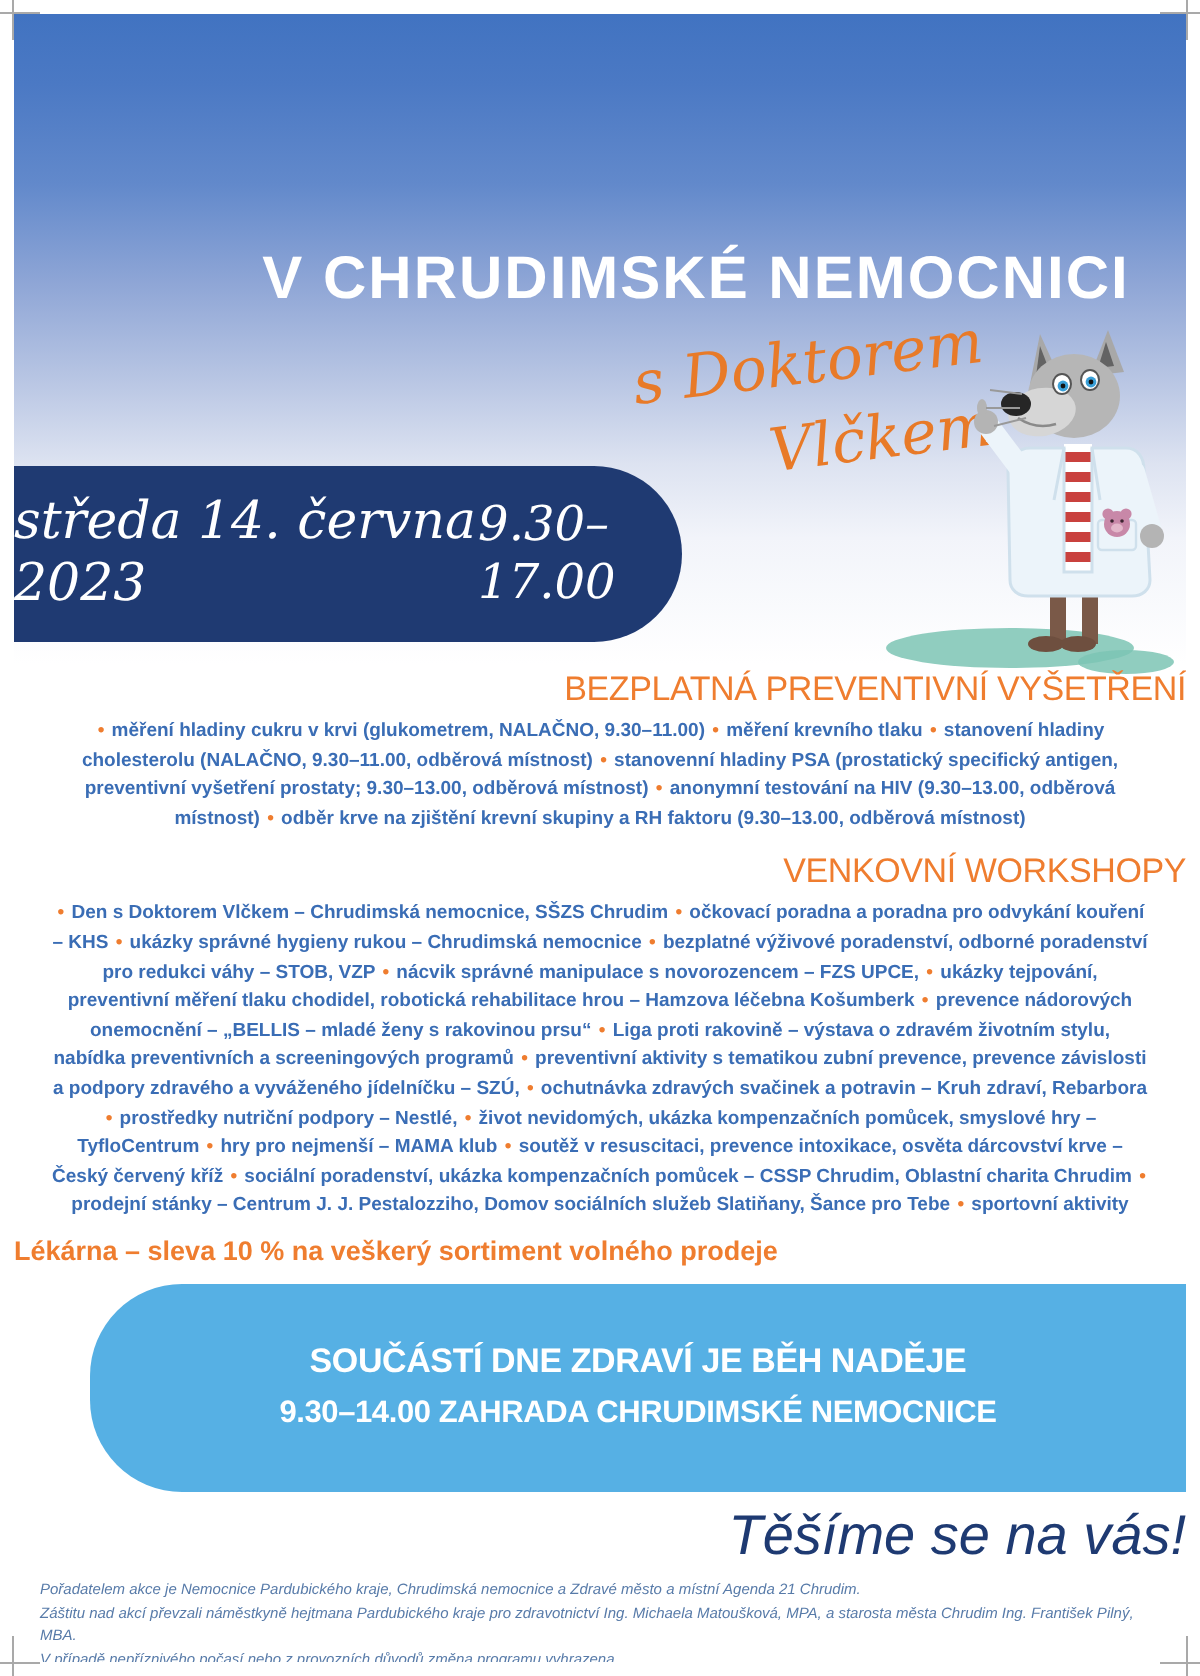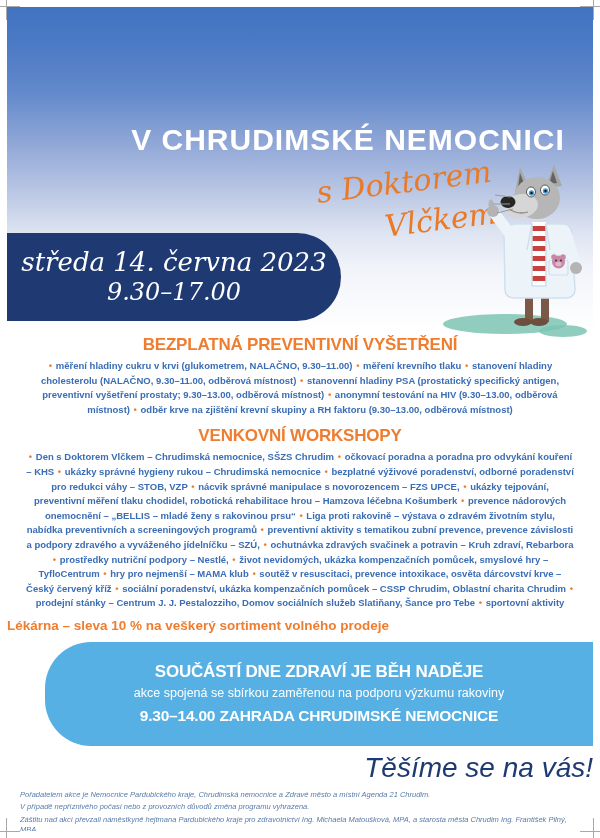--- a/index.html
+++ b/index.html
@@ -11,25 +11,25 @@
     font-size:74px;font-weight:bold;letter-spacing:2px;line-height:1;}
   .subtitle{position:absolute;left:0;top:116px;width:100%;text-align:center;color:#ffffff;
     font-size:30px;font-weight:bold;letter-spacing:1px;padding-left:48px;}
   .script{font-family:"DejaVu Serif",serif;font-style:italic;color:#e87a28;}
   .mascot-l1{position:absolute;left:300px;top:158px;width:185px;text-align:right;
     font-size:30px;transform:rotate(-7deg);}
   .mascot-l2{position:absolute;left:360px;top:196px;width:130px;text-align:right;
     font-size:30px;transform:rotate(-7deg);}
   .wolf{position:absolute;left:430px;top:157px;width:156px;height:176px;}
   .datebox{position:absolute;left:0;top:226px;width:334px;height:88px;background:#1f3a72;
-    border-radius:0 46px 46px 0;display:flex;flex-direction:column;align-items:center;justify-content:center;}
+    border-radius:0 46px 46px 0;display:flex;flex-direction:row;align-items:center;justify-content:center;}
   .datebox .d1{font-family:"DejaVu Serif",serif;font-style:italic;color:#ffffff;font-size:26px;line-height:1.2;}
   .datebox .d2{font-family:"DejaVu Serif",serif;font-style:italic;color:#ffffff;font-size:24px;line-height:1.2;}
   .content{position:absolute;left:0;top:328px;width:586px;}
-  .h-orange{text-align:center;color:#ef7d2f;font-weight:bold;font-size:17px;letter-spacing:-0.2px;margin:0;}
+  .h-orange{text-align:right;color:#ef7d2f;font-weight:normal;font-size:17px;letter-spacing:-0.2px;margin:0;}
   .body-blue{margin:4px auto 0 auto;width:548px;text-align:center;color:#3a6db5;font-weight:bold;
     font-size:9.5px;line-height:14.6px;}
   .b{color:#ef7d2f;margin:0 1px;}
   .ws-h{margin-top:9px;}
   .pharmacy{margin-top:7px;text-align:left;color:#ef7d2f;font-weight:bold;font-size:13.5px;}
   .runbox{margin-top:9px;margin-left:38px;width:548px;height:104px;background:#56b0e4;
     border-radius:46px 0 0 46px;display:flex;flex-direction:column;align-items:center;justify-content:center;color:#fff;}
   .rb-title{font-weight:bold;font-size:17px;letter-spacing:-0.2px;}
   .rb-sub{font-weight:normal;font-size:12.5px;margin-top:4px;}
   .rb-sched{font-weight:bold;font-size:15.5px;letter-spacing:-0.2px;margin-top:7px;}
@@ -114,24 +114,23 @@
     <div class="h-orange">BEZPLATNÁ PREVENTIVNÍ VYŠETŘENÍ</div>
     <p class="body-blue"><span class="b">•</span> měření hladiny cukru v krvi (glukometrem, NALAČNO, 9.30–11.00) <span class="b">•</span> měření krevního tlaku <span class="b">•</span> stanovení hladiny cholesterolu (NALAČNO, 9.30–11.00, odběrová místnost) <span class="b">•</span> stanovenní hladiny PSA (prostatický specifický antigen, preventivní vyšetření prostaty; 9.30–13.00, odběrová místnost) <span class="b">•</span> anonymní testování na HIV (9.30–13.00, odběrová místnost) <span class="b">•</span> odběr krve na zjištění krevní skupiny a RH faktoru (9.30–13.00, odběrová místnost)</p>
 
     <div class="h-orange ws-h">VENKOVNÍ WORKSHOPY</div>
     <p class="body-blue"><span class="b">•</span> Den s Doktorem Vlčkem – Chrudimská nemocnice, SŠZS Chrudim <span class="b">•</span> očkovací poradna a poradna pro odvykání kouření – KHS <span class="b">•</span> ukázky správné hygieny rukou – Chrudimská nemocnice <span class="b">•</span> bezplatné výživové poradenství, odborné poradenství pro redukci váhy – STOB, VZP <span class="b">•</span> nácvik správné manipulace s novorozencem – FZS UPCE, <span class="b">•</span> ukázky tejpování, preventivní měření tlaku chodidel, robotická rehabilitace hrou – Hamzova léčebna Košumberk <span class="b">•</span> prevence nádorových onemocnění – „BELLIS – mladé ženy s rakovinou prsu“ <span class="b">•</span> Liga proti rakovině – výstava o zdravém životním stylu, nabídka preventivních a screeningových programů <span class="b">•</span> preventivní aktivity s tematikou zubní prevence, prevence závislosti a podpory zdravého a vyváženého jídelníčku – SZÚ, <span class="b">•</span> ochutnávka zdravých svačinek a potravin – Kruh zdraví, Rebarbora <span class="b">•</span> prostředky nutriční podpory – Nestlé, <span class="b">•</span> život nevidomých, ukázka kompenzačních pomůcek, smyslové hry – TyfloCentrum <span class="b">•</span> hry pro nejmenší – MAMA klub <span class="b">•</span> soutěž v resuscitaci, prevence intoxikace, osvěta dárcovství krve – Český červený kříž <span class="b">•</span> sociální poradenství, ukázka kompenzačních pomůcek – CSSP Chrudim, Oblastní charita Chrudim <span class="b">•</span> prodejní stánky – Centrum J. J. Pestalozziho, Domov sociálních služeb Slatiňany, Šance pro Tebe <span class="b">•</span> sportovní aktivity</p>
 
     <div class="pharmacy">Lékárna – sleva 10 % na veškerý sortiment volného prodeje</div>
 
     <div class="runbox">
       <div class="rb-title">SOUČÁSTÍ DNE ZDRAVÍ JE BĚH NADĚJE</div>
-      <div class="rb-sub">akce spojená se sbírkou zaměřenou na podporu výzkumu rakoviny</div>
       <div class="rb-sched">9.30–14.00 ZAHRADA CHRUDIMSKÉ NEMOCNICE</div>
     </div>
 
     <div class="closing">Těšíme se na vás!</div>
 
     <div class="foot first">Pořadatelem akce je Nemocnice Pardubického kraje, Chrudimská nemocnice a Zdravé město a místní Agenda 21 Chrudim.</div>
+    <div class="foot">Záštitu nad akcí převzali náměstkyně hejtmana Pardubického kraje pro zdravotnictví Ing. Michaela Matoušková, MPA, a starosta města Chrudim Ing. František Pilný, MBA.</div>
     <div class="foot">V případě nepříznivého počasí nebo z provozních důvodů změna programu vyhrazena.</div>
-    <div class="foot">Záštitu nad akcí převzali náměstkyně hejtmana Pardubického kraje pro zdravotnictví Ing. Michaela Matoušková, MPA, a starosta města Chrudim Ing. František Pilný, MBA.</div>
 
   </div>
 </div>
 
 </body></html>

